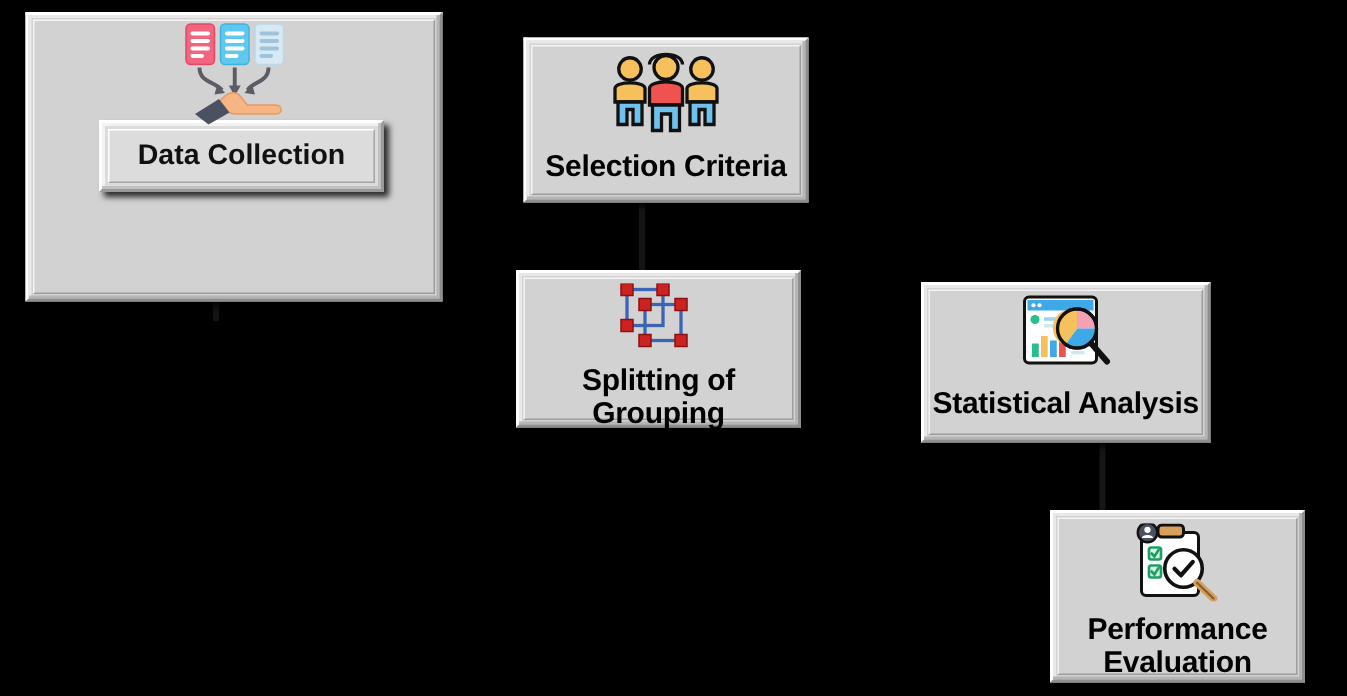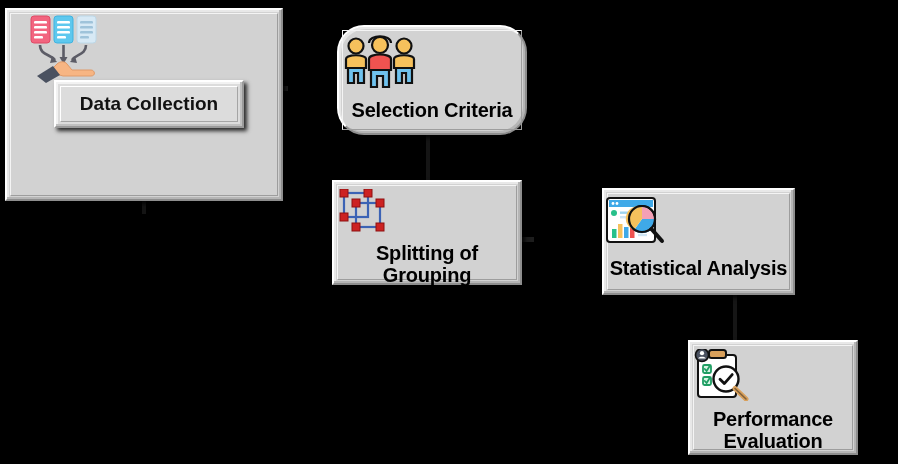--- a/index.html
+++ b/index.html
@@ -24,22 +24,23 @@
     border-left: 2px solid #ffffff;
     border-right: 2px solid #8e8e8e;
     border-bottom: 2px solid #8e8e8e;
     box-sizing: border-box;
     box-shadow:
       inset -2px -2px 0 #b5b5b5,
       inset  2px  2px 0 #e8e8e8,
       3px 3px 4px rgba(0,0,0,0.85);
     display: flex;
     flex-direction: column;
-    align-items: flex-start;
+    align-items: center;
     justify-content: flex-start;
+    margin-left: 12px;
   }
   .box-inner-frame {
     position: absolute;
     top: 3px; left: 3px; right: 3px; bottom: 3px;
     border-top: 1px solid #f4f4f4;
     border-left: 1px solid #f4f4f4;
     border-right: 1px solid #9d9d9d;
     border-bottom: 1px solid #9d9d9d;
     pointer-events: none;
   }
@@ -156,21 +157,21 @@
       </svg>
     </div>
 
     <div class="inner-button" style="left:47px; top:70px; width:190px; height:48px;">
       <div class="inner-button-frame"></div>
       <span class="inner-button-label" style="font-size:19px;">Data Collection</span>
     </div>
 
   </div>
 
-  <div class="box" style="left:337px; top:25px; width:190px; height:110px;border-radius:27px;">
+  <div class="box" style="left:337px; top:25px; width:190px; height:110px;">
     <div class="box-inner-frame"></div>
 
     <div class="icon-wrap" style="margin-top:6px;">
       <svg width="82" height="58" viewBox="0 0 82 58" xmlns="http://www.w3.org/2000/svg">
 
         <circle cx="17" cy="13" r="7.5" fill="#f6c15c" stroke="#111" stroke-width="2.2"></circle>
         <path d="M7 26 C7 21, 27 21, 27 26 L27 35 L7 35 Z" fill="#f6c15c" stroke="#111" stroke-width="2.2"></path>
         <path d="M9 35 L25 35 L25 50 L19 50 L19 40 L15 40 L15 50 L9 50 Z" fill="#6fc2ee" stroke="#111" stroke-width="2.2"></path>
 
         <circle cx="65" cy="13" r="7.5" fill="#f6c15c" stroke="#111" stroke-width="2.2"></circle>

